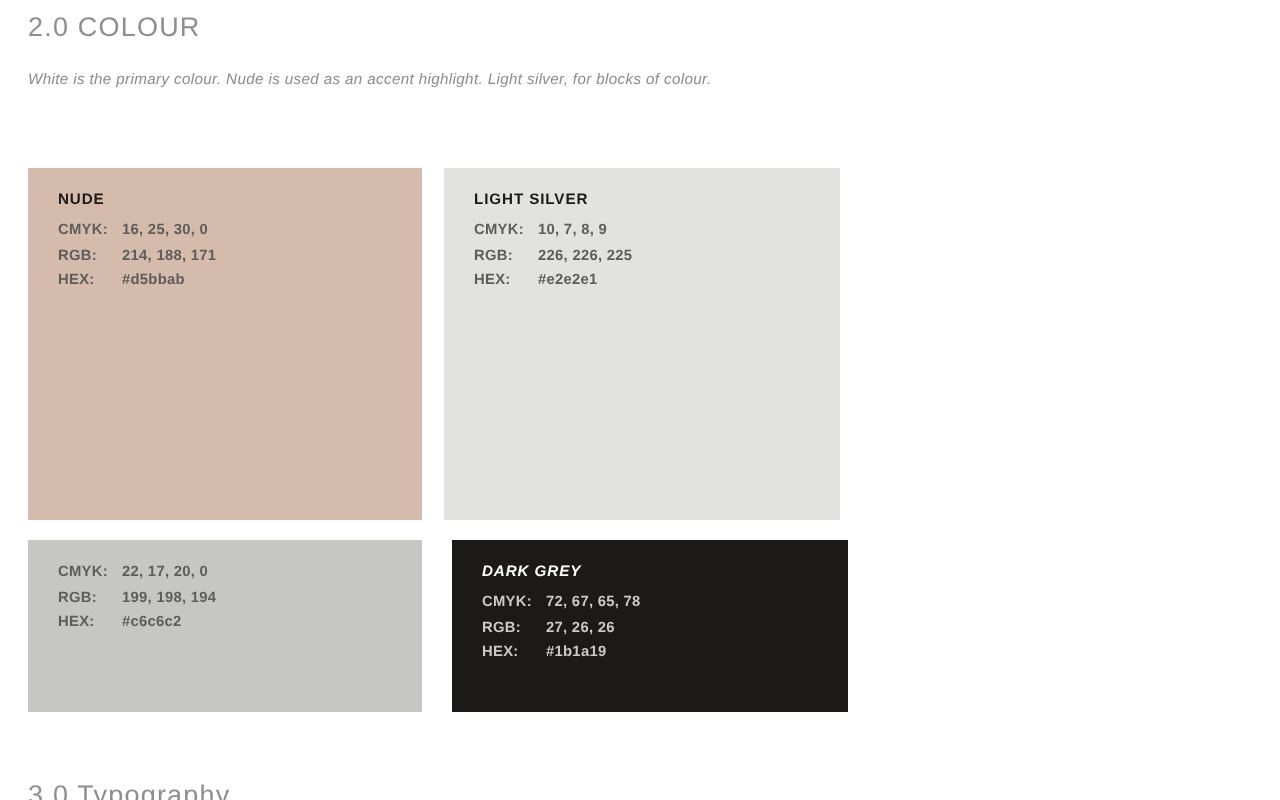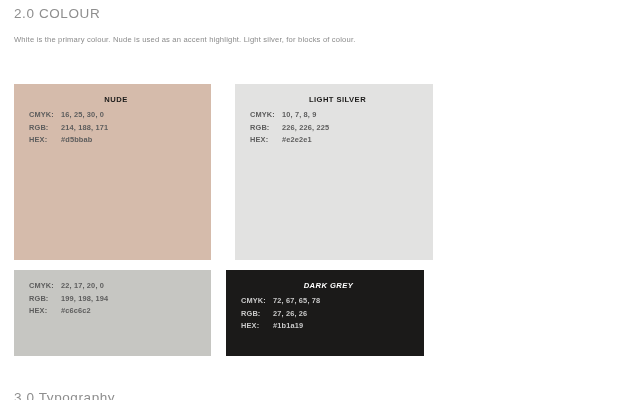--- a/index.html
+++ b/index.html
@@ -38,20 +38,21 @@
 
   .section-desc {
     position: absolute;
     left: 14px;
     top: 35px;
     font-size: 7.6px;
     letter-spacing: 0.18px;
     color: #8b8b8b;
     font-weight: 400;
     white-space: nowrap;
+    font-style: italic;
   }
 
   .swatch-grid {
     position: absolute;
     left: 14px;
     top: 84px;
     width: 410px;
   }
 
   .swatch {
@@ -59,21 +60,21 @@
     box-sizing: border-box;
   }
 
   .swatch-nude {
     left: 0px;
     top: 0px;
     width: 197px;
     height: 176px;
   }
   .swatch-light-silver {
-    left: 221px;
+    left: 208px;
     top: 0px;
     width: 198px;
     height: 176px;
   }
   .swatch-silver {
     left: 0px;
     top: 186px;
     width: 197px;
     height: 86px;
   }
@@ -90,21 +91,20 @@
     top: 11px;
     right: 8px;
   }
 
   .swatch-name {
     font-size: 7.6px;
     font-weight: bold;
     letter-spacing: 0.45px;
     margin-bottom: 6px;
     white-space: nowrap;
-    text-align: center;
   }
 
   .spec-row {
     display: flex;
     align-items: baseline;
     margin-bottom: 3.5px;
     font-size: 7.4px;
     letter-spacing: 0.15px;
     white-space: nowrap;
     font-weight: bold;

